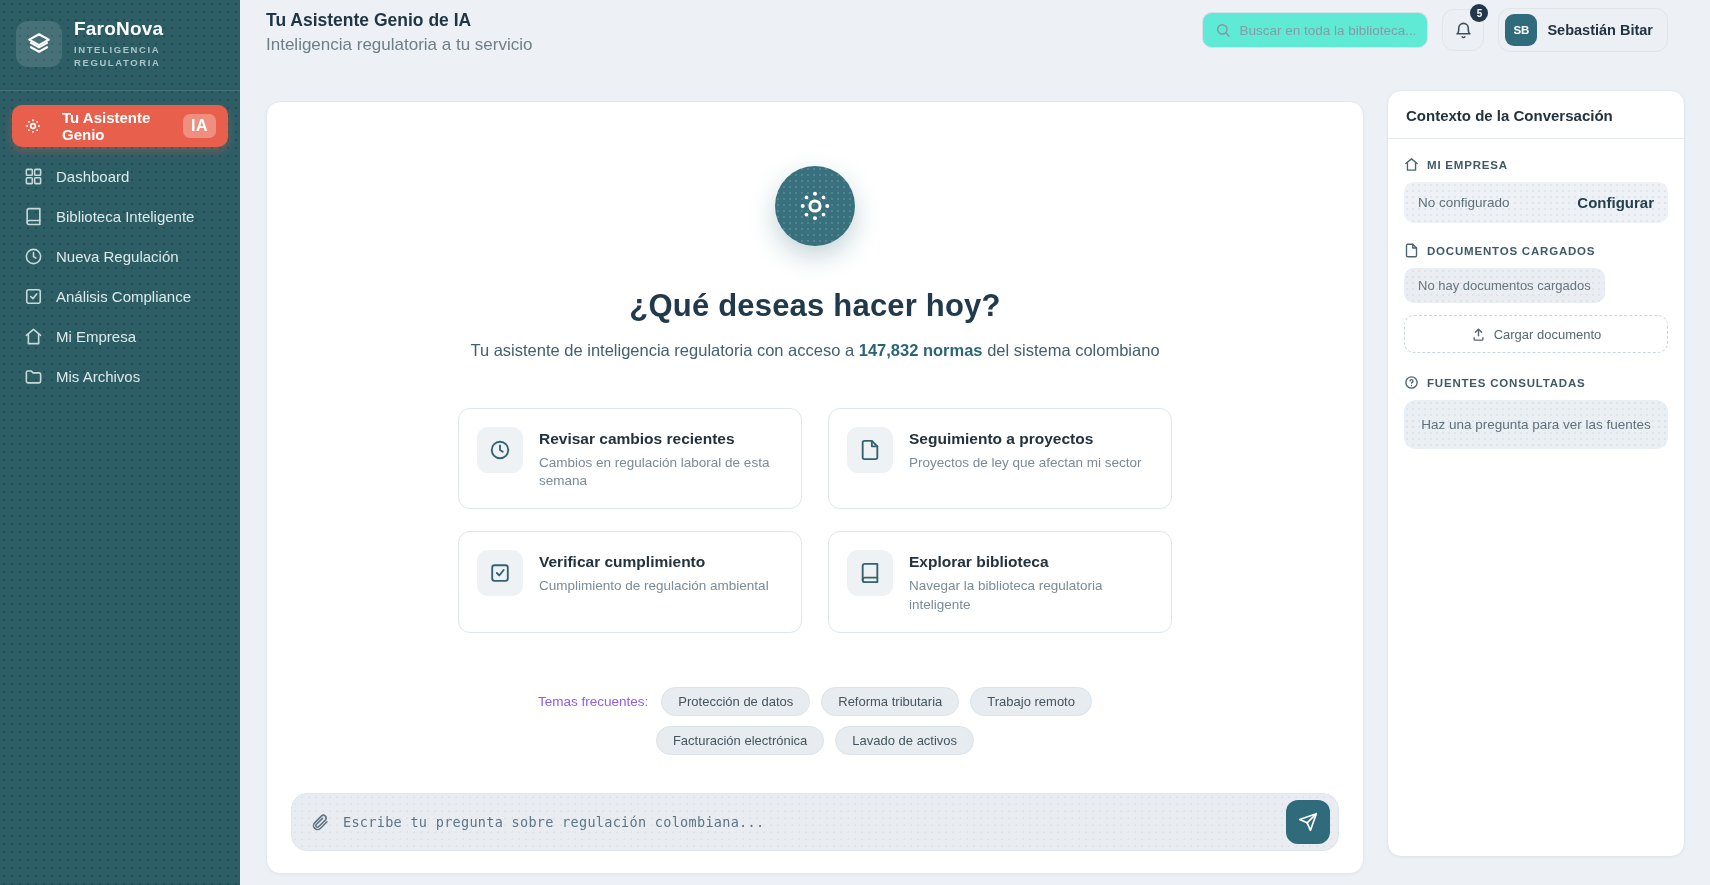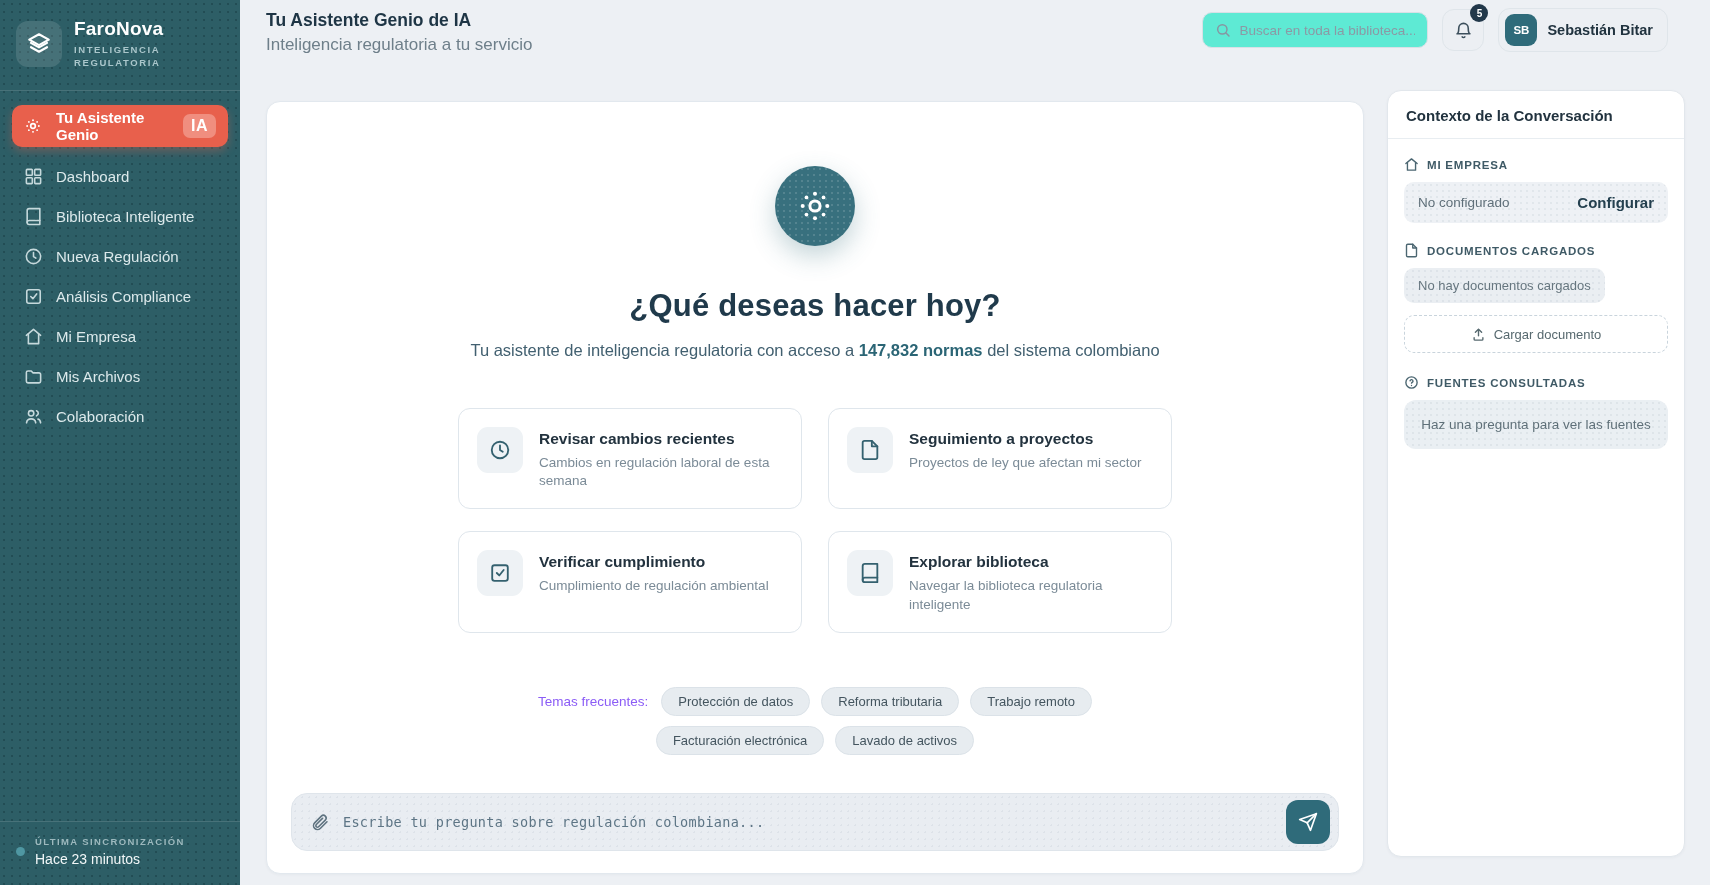--- a/index.html
+++ b/index.html
@@ -27,21 +27,21 @@
     width:46px; height:46px; border-radius:12px;
     background:rgba(255,255,255,.12);
     display:flex; align-items:center; justify-content:center;
     color:#fff; flex:0 0 auto;
   }
   .brand-name { font-size:19px; font-weight:700; color:#fff; letter-spacing:.2px; }
   .brand-tagline { font-size:9.5px; letter-spacing:1.6px; color:#aac6cb; font-weight:600; margin-top:3px; line-height:1.4; }
   .side-divider { height:1px; background:rgba(255,255,255,.13); margin:4px 0 14px 0; }
   .nav { padding:0 12px; }
   .nav-active {
-    display:flex; align-items:center; gap:14px;
+    display:flex; align-items:center; gap:20px;
     background:#e8604c; border-radius:10px;
     height:42px; padding:0 12px; margin-bottom:10px;
     color:#fff; font-size:15px; font-weight:700;
     box-shadow:0 4px 10px rgba(232,96,76,.35);
     cursor:pointer;
   }
   .ia-badge {
     margin-left:auto; background:#f08e7f; color:#fff;
     font-size:16px; font-weight:700; letter-spacing:.5px;
     border-radius:7px; padding:3px 8px;
@@ -318,40 +318,22 @@
 
     <div class="nav-item">
       <span class="nicon">
         <svg width="19" height="19" viewBox="0 0 24 24" fill="none" stroke="currentColor" stroke-width="2" stroke-linecap="round" stroke-linejoin="round">
           <path d="M3 7a2 2 0 0 1 2-2h4.2l2 2.4H19a2 2 0 0 1 2 2V18a2 2 0 0 1-2 2H5a2 2 0 0 1-2-2z"></path>
         </svg>
       </span>
       <span>Mis Archivos</span>
     </div>
 
-    <div class="nav-item">
-      <span class="nicon">
-        <svg width="19" height="19" viewBox="0 0 24 24" fill="none" stroke="currentColor" stroke-width="2" stroke-linecap="round" stroke-linejoin="round">
-          <circle cx="9" cy="8" r="3.4"></circle>
-            <path d="M3.2 20c.4-3.2 2.8-5 5.8-5s5.4 1.8 5.8 5"></path>
-          <path d="M15.8 4.8a3.4 3.4 0 0 1 0 6.4"></path>
-            <path d="M17.6 15.3c2 .6 3.1 2.2 3.4 4.7"></path>
-        </svg>
-      </span>
-      <span>Colaboración</span>
-    </div>
   </nav>
 
-  <div class="side-footer">
-    <span class="sync-dot"></span>
-    <span>
-      <div class="sync-label">ÚLTIMA SINCRONIZACIÓN</div>
-      <div class="sync-value">Hace 23 minutos</div>
-    </span>
-  </div>
 </aside>
 
 <header class="header">
   <div class="header-titles">
     <div class="header-title">Tu Asistente Genio de IA</div>
     <div class="header-subtitle">Inteligencia regulatoria a tu servicio</div>
   </div>
   <div class="header-right">
     <div class="searchbox">
       <span>

